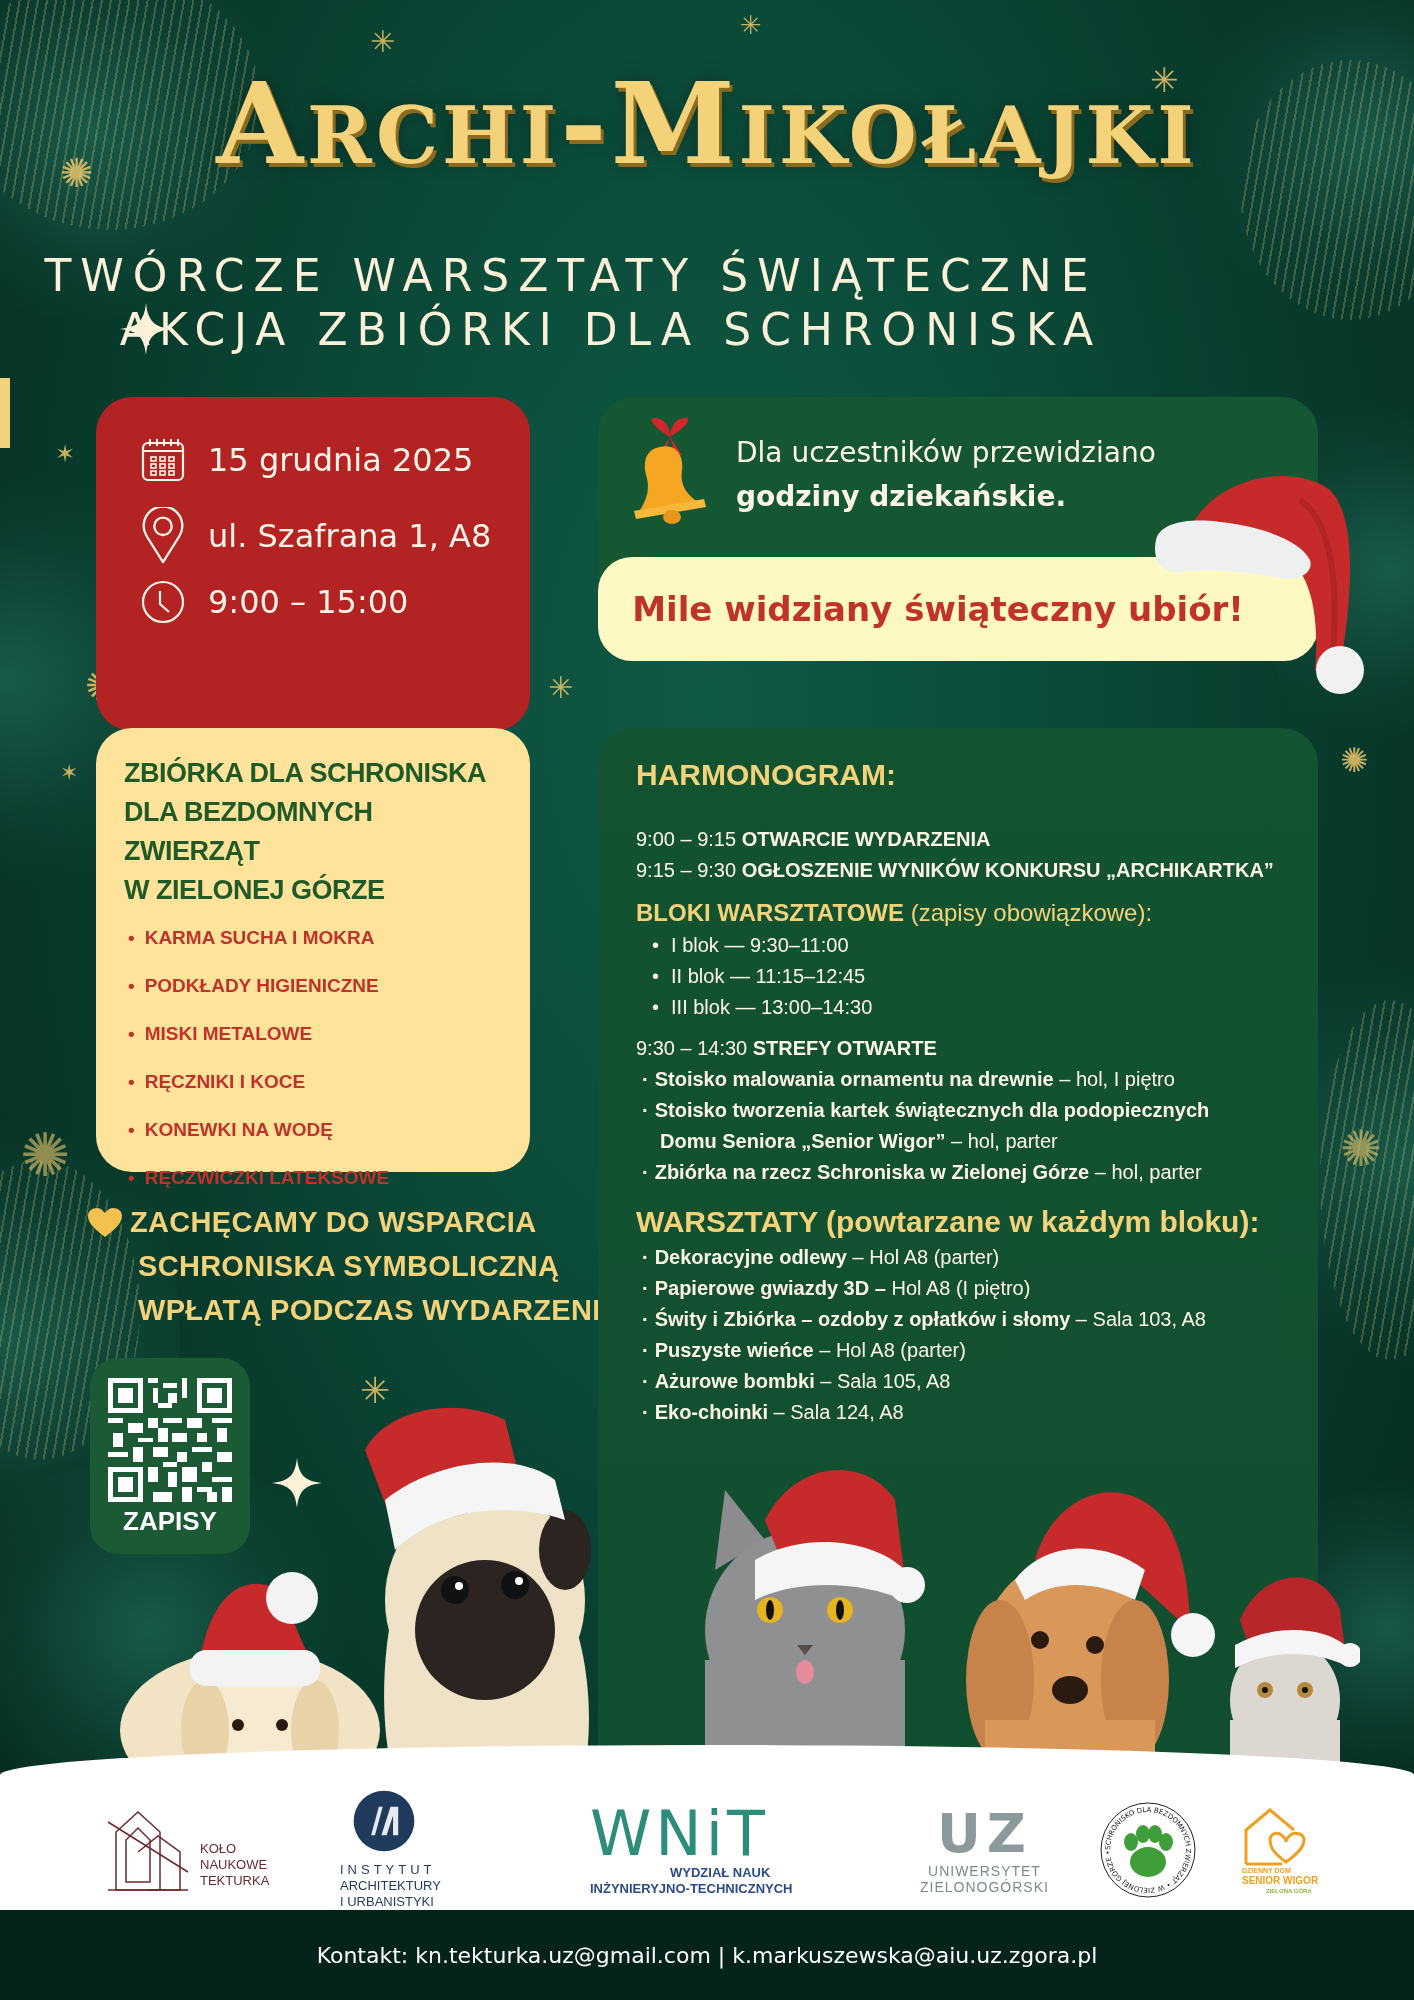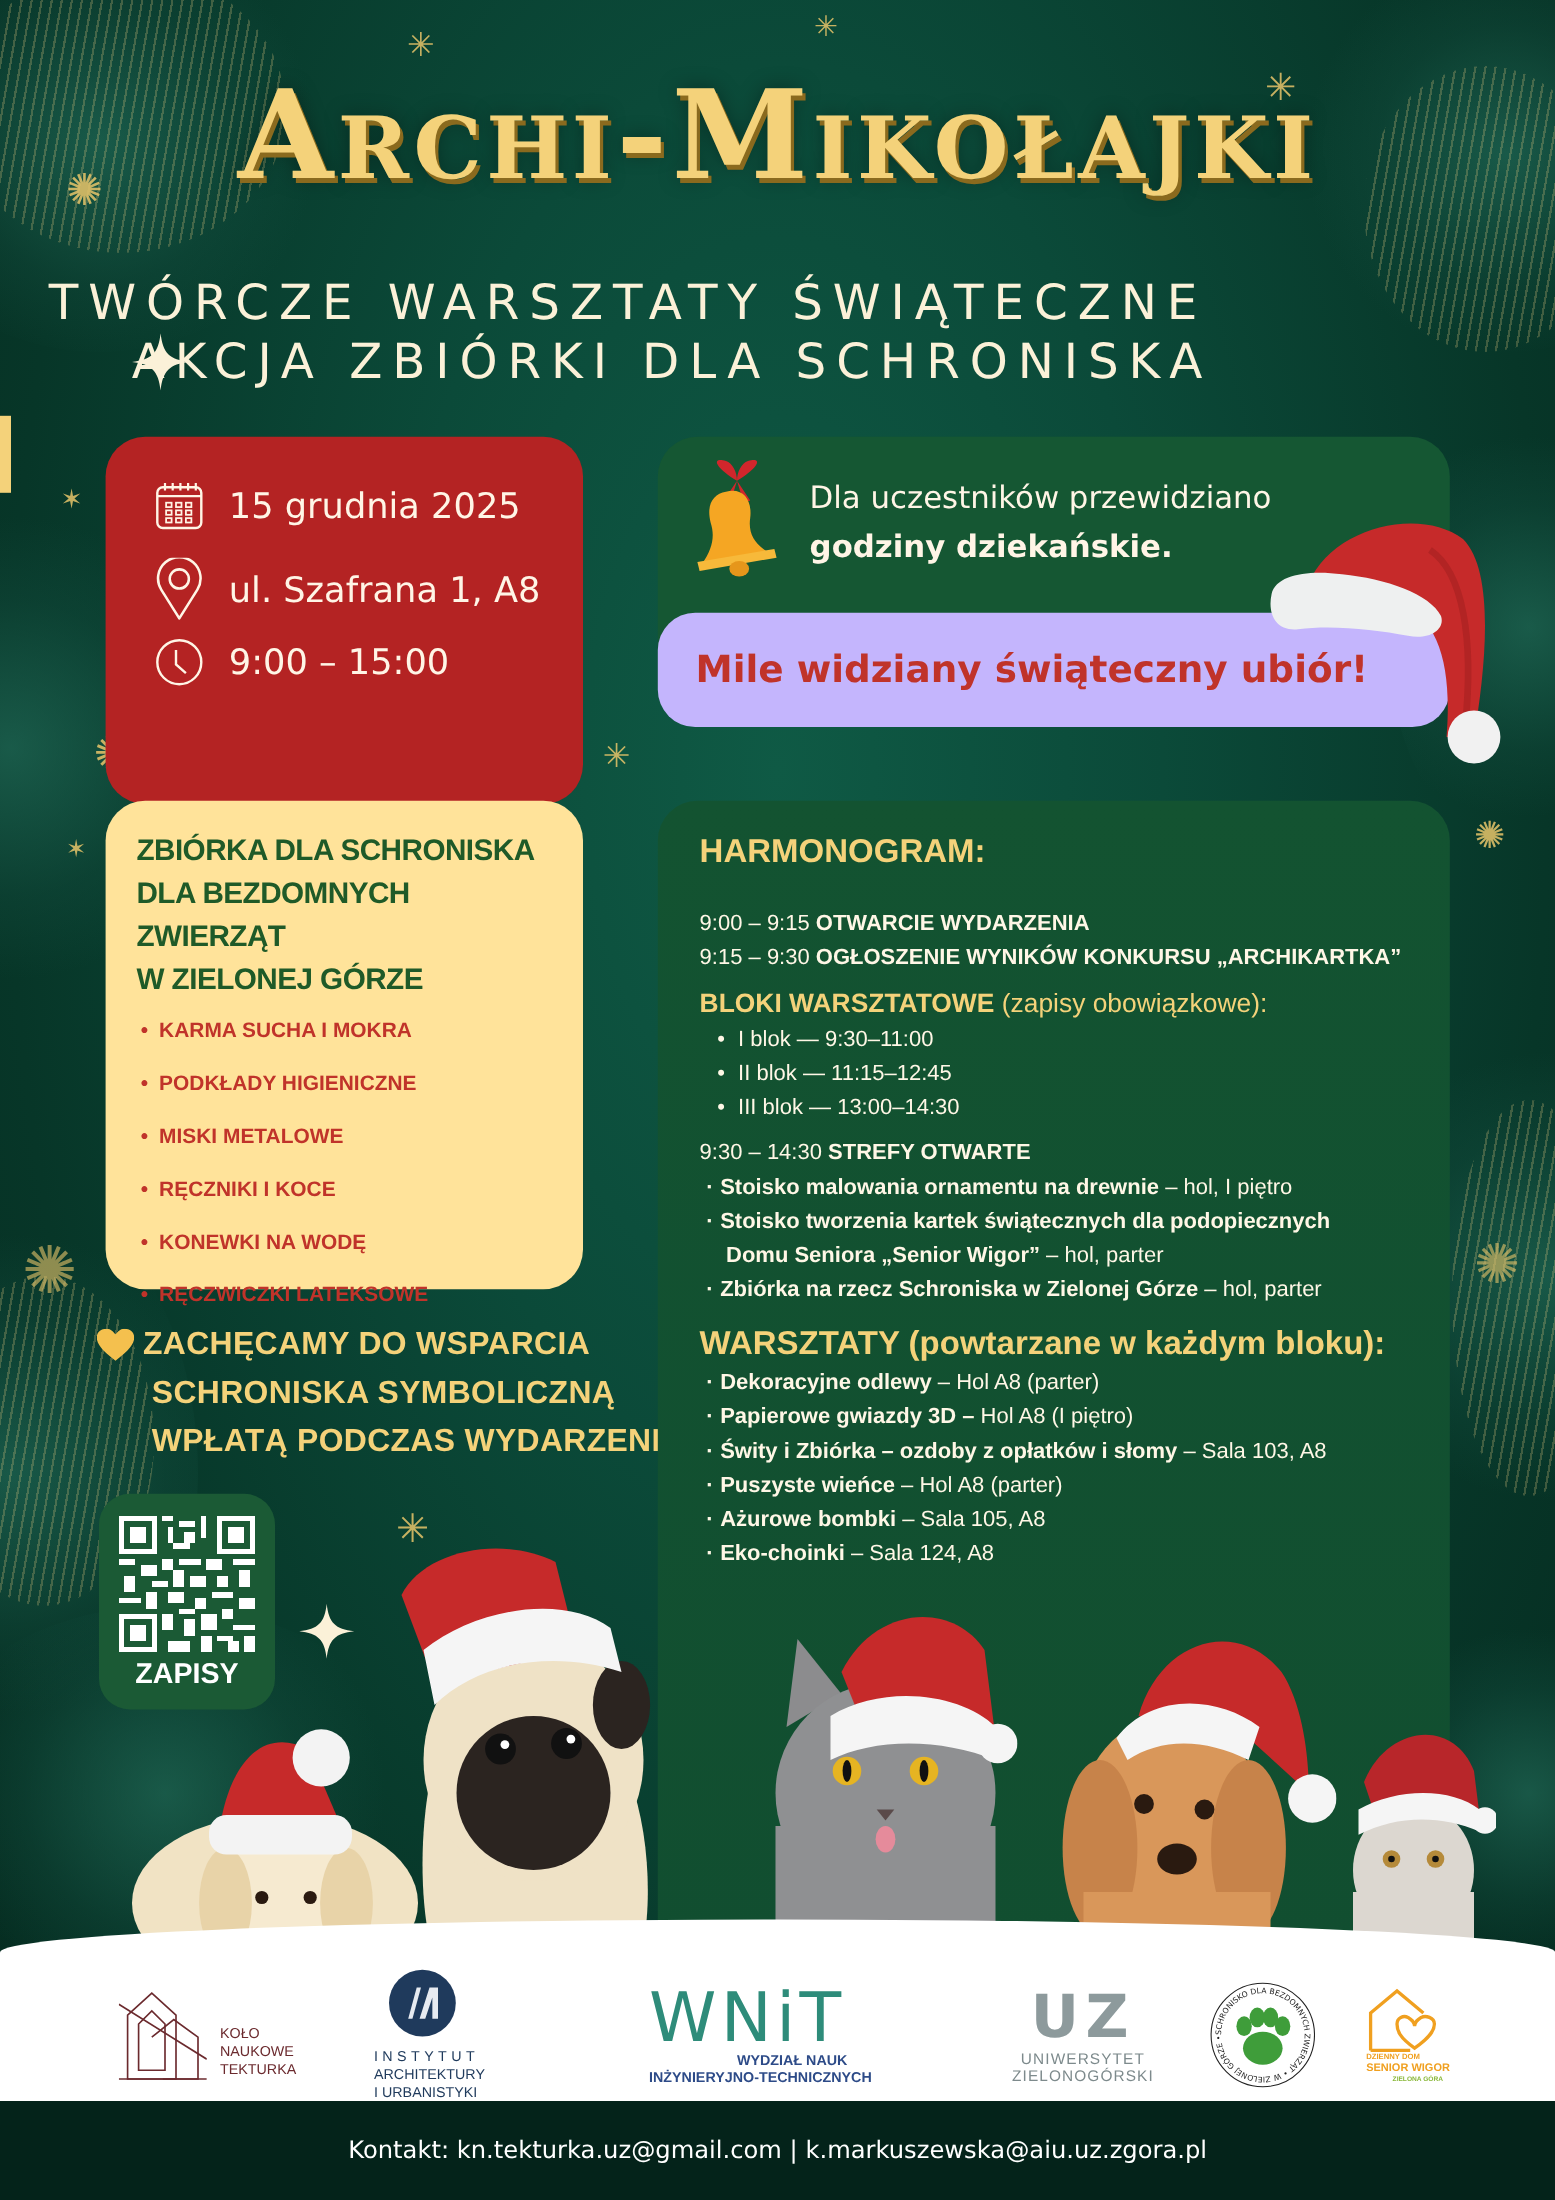--- a/index.html
+++ b/index.html
@@ -40,21 +40,21 @@
 
   
   .card-green {
     position: absolute; left: 598px; top: 397px; width: 720px; height: 262px;
     background: #155733; border-radius: 36px;
   }
   .note-text { position: absolute; left: 138px; top: 34px; font-family: "DejaVu Sans", sans-serif; font-size: 28px; color: #fff5e6; line-height: 44px; }
   .note-text b { font-weight: bold; }
   .dress-pill {
     position: absolute; left: 598px; top: 557px; width: 720px; height: 104px;
-    background: #c4b5fd; border-radius: 34px; display: flex; align-items: center; justify-content: center;
+    background: #fef9c3; border-radius: 34px; display: flex; align-items: center; justify-content: center;
     font-family: "DejaVu Sans", sans-serif; font-weight: bold; font-size: 34px; color: #c0332a;
   }
 
   
   .card-yellow {
     position: absolute; left: 96px; top: 728px; width: 434px; height: 444px;
     background: #ffe39a; border-radius: 36px; padding: 26px 20px 0 28px;
   }
   .coll-title { font-family: "Liberation Sans", sans-serif; font-weight: bold; font-size: 27px; line-height: 39px; color: #1f5a28; letter-spacing: -.5px; }
   .coll-list { list-style: none; margin-top: 4px; }

